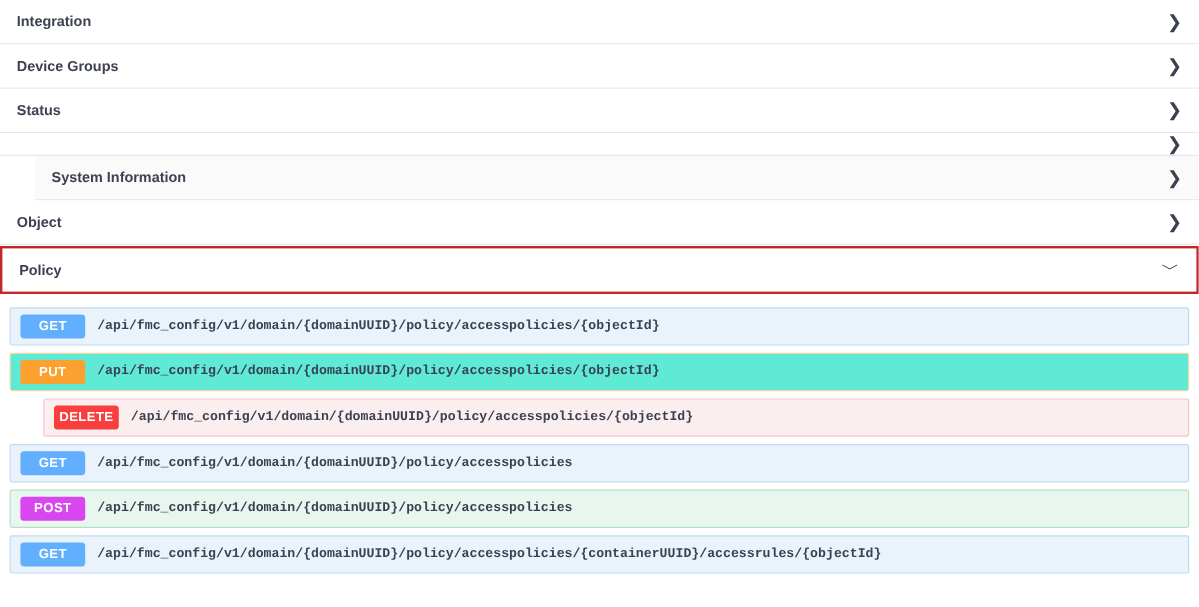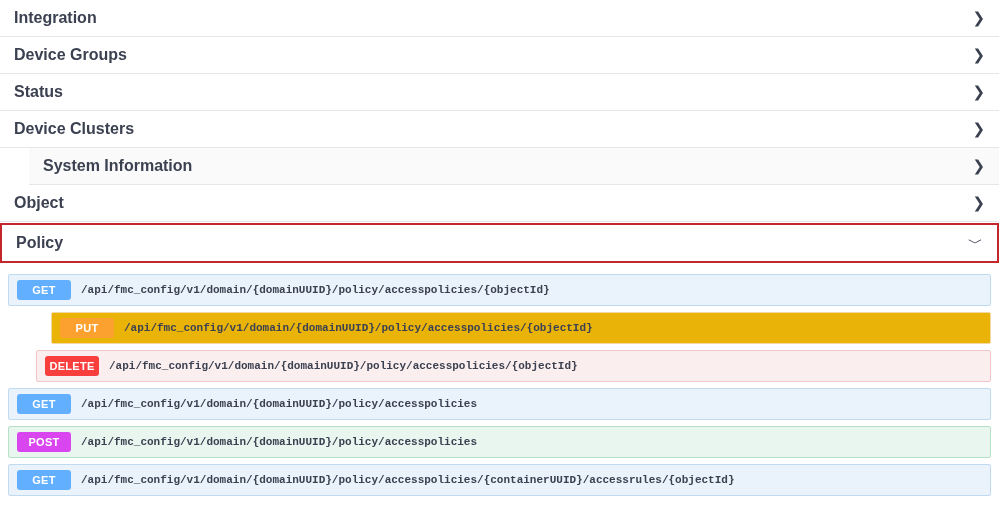--- a/index.html
+++ b/index.html
@@ -2,34 +2,34 @@
 <html><head>
 <meta charset="utf-8">
 <style>
 * { box-sizing: border-box; margin:0; padding:0; }
 html,body { width:999px; height:506px; font-family:"Helvetica Neue",Helvetica,Arial,sans-serif; background:#ffffff; color:#222; }
 .container { width:999px; }
 
 
 .section { position:relative; border-bottom:1px solid #e6e6e6; padding:9px 14px; cursor:pointer; background:#ffffff; }
 .section.alt { background:#fafafa;margin-left:29px; }
-.section .title { font-size:16px; font-weight:700; color:#3b4151; }
+.section .title { font-size:12px; font-weight:700; color:#3b4151; }
 .section .chev { position:absolute; right:14px; top:50%; transform:translateY(-50%); font-size:15px; color:#3b4151; }
 .section.highlight { border:2px solid #c3272b; margin:1px 0; }
 
 
 .ep-wrap { padding:4px 8px; }
 .ep { display:flex; align-items:center; gap:10px; border-radius:2px; border:1px solid; padding:5px 8px; margin:6px 0; cursor:pointer; }
 .ep .verb { display:inline-block; min-width:54px; text-align:center; font-size:11px; font-weight:700; color:#fff; border-radius:3px; padding:4px 0; font-family:Arial,sans-serif; letter-spacing:.3px; }
 .ep .path { font-family:"Courier New",Consolas,monospace; font-size:11px; color:#3b4151; font-weight:600; }
 
 
 .ep.get    { background:#eaf3fb; border-color:#bfdbf0; }
 .ep.get    .verb { background:#61affe; }
-.ep.put    { background:#eab308; border-color:#f3d8a6;margin-left:43px; }
+.ep.put    { background:#5eead4; border-color:#f3d8a6; }
 .ep.put    .verb { background:#fca130; }
 .ep.delete { background:#fbeeee; border-color:#f2c5c7;margin-left:28px; }
 .ep.delete .verb { background:#f93e3e; }
 .ep.post   { background:#e9f6ef; border-color:#b5e2c6; }
 .ep.post   .verb { background:#d946ef; }
 </style>
 </head>
 <body>
 
 <div class="container">
@@ -43,21 +43,20 @@
     <span class="title">Device Groups</span>
     <span class="chev">❯</span>
   </div>
 
   <div class="section">
     <span class="title">Status</span>
     <span class="chev">❯</span>
   </div>
 
   <div class="section">
-    <span class="title">Device Clusters</span>
     <span class="chev">❯</span>
   </div>
 
   <div class="section alt">
     <span class="title">System Information</span>
     <span class="chev">❯</span>
   </div>
 
   <div class="section">
     <span class="title">Object</span>

